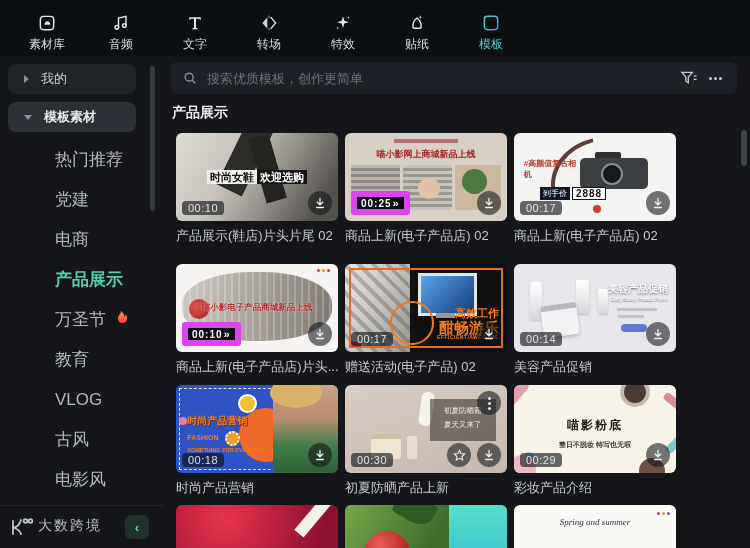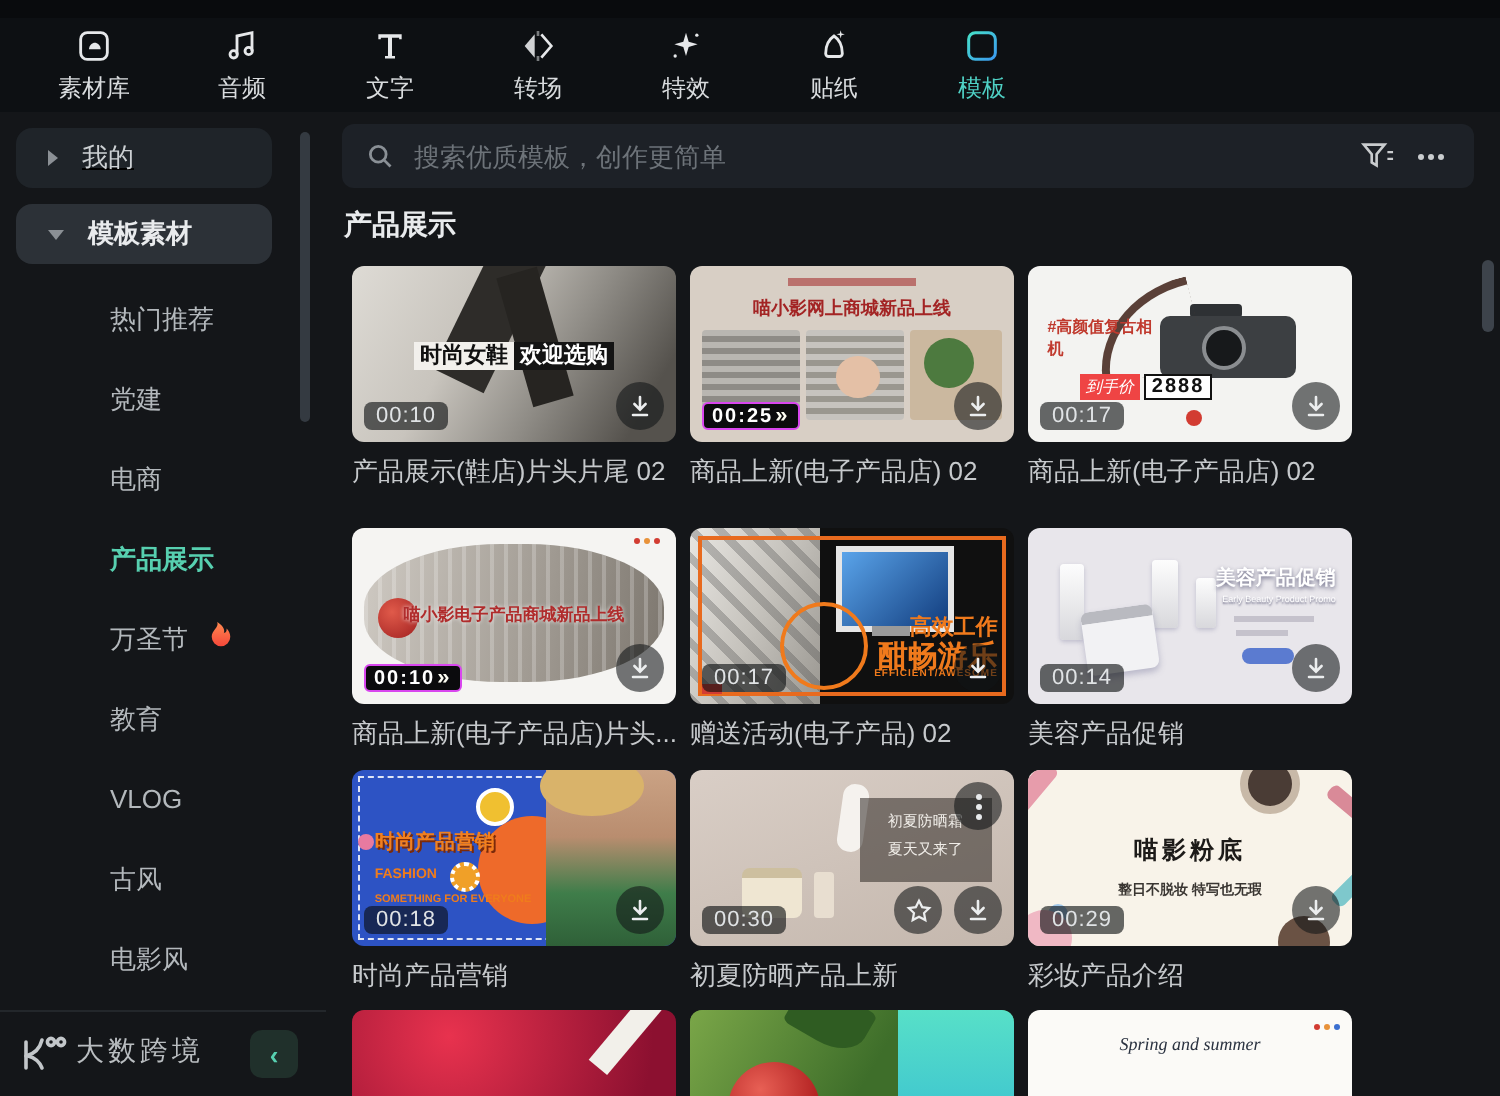--- a/index.html
+++ b/index.html
@@ -18,21 +18,21 @@
   
   #sidebar{position:absolute;left:0;top:56px;width:163px;bottom:0;background:#141619;}
   .side-group{position:absolute;left:8px;width:128px;height:30px;border-radius:8px;display:flex;align-items:center;cursor:pointer;}
   .side-group .caret{margin-left:16px;width:0;height:0;}
   .caret-right{border-left:5px solid #8b9095;border-top:4px solid transparent;border-bottom:4px solid transparent;}
   .caret-down{border-top:5px solid #8b9095;border-left:4px solid transparent;border-right:4px solid transparent;}
   .side-group .glb{margin-left:12px;font-size:13px;color:#ccd0d3;}
   #grp-template{background:#2c3137;}
   #grp-mine{background:#1f2429;text-decoration:underline;}
   #grp-template .glb{font-weight:bold;color:#e9ebed;}
-  .side-item{position:absolute;left:55px;height:20px;line-height:20px;font-size:13px;color:#b3b8bc;cursor:pointer;display:flex;align-items:center;}
+  .side-item{position:absolute;left:55px;height:20px;line-height:20px;font-size:17px;color:#b3b8bc;cursor:pointer;display:flex;align-items:center;}
   .side-item.active{color:#57d0b0;font-weight:bold;}
   .side-item .flame{margin-left:10px;}
   #side-scroll{position:absolute;left:150px;top:10px;width:5px;height:145px;border-radius:3px;background:#343a41;}
   #side-divider{position:absolute;left:0;bottom:42px;width:163px;height:1px;background:#23272b;}
   #brand-row{position:absolute;left:0;bottom:0;width:163px;height:42px;}
   #brand-text{position:absolute;left:38px;top:11px;font-size:14px;color:#b9bdc0;letter-spacing:2px;}
   #collapse-btn{position:absolute;left:125px;top:9px;width:24px;height:24px;border-radius:6px;background:#20302b;
                 color:#57d0b0;font-size:13px;font-weight:bold;display:flex;align-items:center;justify-content:center;cursor:pointer;}
 
   
@@ -50,21 +50,21 @@
 
   .row{position:absolute;left:13px;display:flex;gap:7px;}
   #row1{top:77px;} #row2{top:208px;} #row3{top:329px;} #row4{top:449px;}
   .card{width:162px;cursor:pointer;}
   .thumb{position:relative;width:162px;height:88px;border-radius:6px;overflow:hidden;}
   .card .title{margin-top:6px;font-size:13px;color:#c6c9cc;white-space:nowrap;overflow:hidden;max-width:162px;}
   .t{position:absolute;}
 
   .dur{position:absolute;left:6px;bottom:6px;background:rgba(12,14,16,.62);color:#e0e3e5;font-size:11px;
        padding:1px 6px;border-radius:4px;letter-spacing:.5px;}
-  .flip{position:absolute;left:6px;bottom:6px;background:#0b0b0d;border:1px solid #d946ef;color:#fff;
+  .flip{position:absolute;left:6px;bottom:6px;background:#0b0b0d;border:6px solid #d946ef;color:#fff;
         font-size:10px;font-weight:bold;padding:0 4px;border-radius:3px;letter-spacing:1px;display:flex;align-items:center;}
   .flip .sfx{color:#fdfdf3;margin-left:1px;font-size:11px;}
   .circ{position:absolute;width:24px;height:24px;border-radius:50%;background:rgba(18,20,23,.58);
         display:flex;align-items:center;justify-content:center;cursor:pointer;}
   .dl{right:6px;bottom:6px;}
   .star{right:36px;bottom:6px;}
   .kebab{right:6px;top:6px;flex-direction:column;gap:2px;}
   .kebab i{width:3px;height:3px;border-radius:50%;background:#e8eaec;}
 
   
@@ -86,21 +86,21 @@
   #th2 .k3:after{content:"";position:absolute;left:15%;top:10%;width:55%;height:55%;border-radius:50%;background:#4d7a3f;}
 
   #th3{background:#f3f3f1;}
   #th3 .cam-top{right:34%;top:22%;width:16%;height:7%;background:#2e3134;border-radius:2px;}
   #th3 .cam{right:17%;top:28%;width:42%;height:36%;background:#3c3f42;border-radius:5px;}
   #th3 .lens{right:33%;top:34%;width:18px;height:18px;border-radius:50%;background:#17191b;border:2px solid #8a8d90;}
   #th3 .strap{left:20%;top:12%;width:30%;height:46%;border-left:4px solid #5a4038;border-top:4px solid #5a4038;
               border-top-left-radius:100%;transform:rotate(-14deg);}
   #th3 .tag{left:6%;top:30%;color:#c03a2e;font-size:8px;font-weight:bold;width:34%;line-height:1.3;}
   #th3 .priceline{left:16%;bottom:24%;display:flex;align-items:center;gap:2px;}
-  #th3 .plab{background:#ef4444;color:#fff;font-size:8px;padding:1px 3px;font-style:italic;}
+  #th3 .plab{background:#0f172a;color:#fff;font-size:8px;padding:1px 3px;}
   #th3 .pval{background:#fff;color:#111;border:1px solid #111;font-size:10px;font-weight:bold;padding:0 3px;letter-spacing:1px;}
   #th3 .reddot{left:49%;bottom:9%;width:8px;height:8px;border-radius:50%;background:#d23c32;}
 
   #th4{background:#f5f4f2;}
   #th4 .photo{left:4%;top:9%;right:4%;bottom:13%;border-radius:46%;overflow:hidden;
               background:linear-gradient(100deg,#cfcac3,#a39d95 55%,#7c766e);}
   #th4 .photo:before{content:"";position:absolute;inset:0;
               background:repeating-linear-gradient(90deg,rgba(255,255,255,.22) 0 2px,transparent 2px 7px);}
   #th4 .apple{left:8%;top:40%;width:20px;height:20px;border-radius:50%;background:radial-gradient(circle at 35% 35%,#e05a4a,#a02020);}
   #th4 .headline{top:43%;left:0;right:0;text-align:center;color:#b02c2c;font-size:8.5px;font-weight:bold;text-shadow:0 0 2px rgba(255,255,255,.8);}

